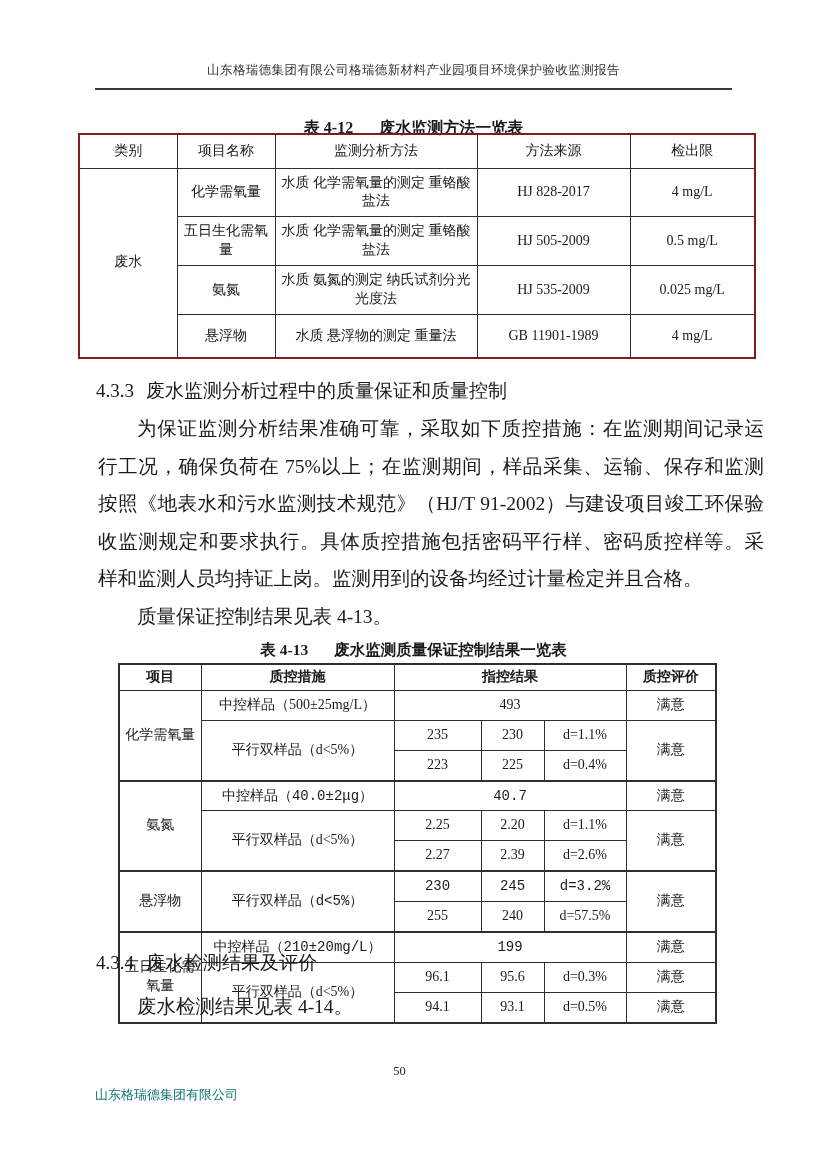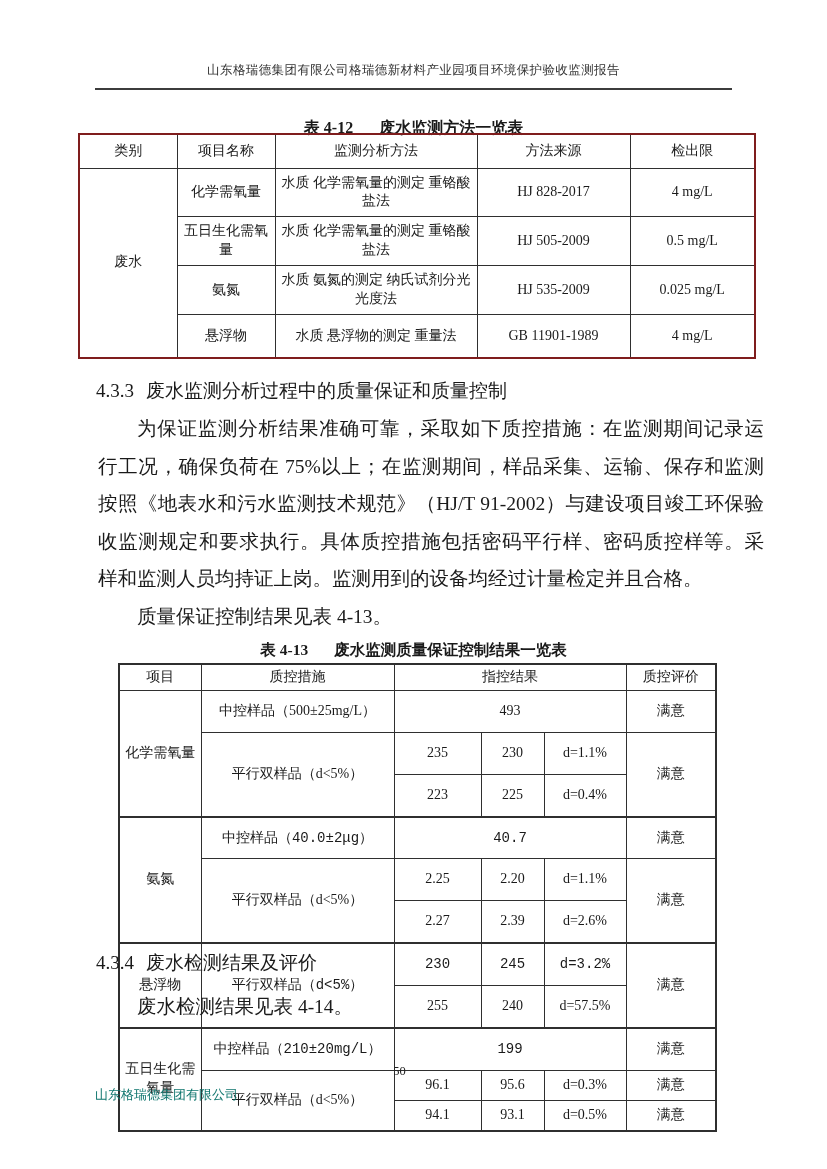--- a/index.html
+++ b/index.html
@@ -19,22 +19,22 @@
   
   table{border-collapse:collapse;table-layout:fixed;}
   .t1{position:absolute;top:133px;left:78px;width:676px;font-size:14px;border:2px solid #7f1d1d;}
   .t1 th,.t1 td{border:1px solid #2f2f2f;text-align:center;vertical-align:middle;
     padding:5px 4px;line-height:1.35;font-weight:normal;}
   .t1 thead tr{height:34px;}
   .t1 tbody tr{height:44px;}
   
   .t2{position:absolute;top:663px;left:118px;width:597px;font-size:14px;border:2px solid #2f2f2f;}
   .t2 th,.t2 td{border:1px solid #2f2f2f;text-align:center;vertical-align:middle;
-    padding:11px 2px;line-height:1.35;font-weight:normal;}
-  .t2 thead th{padding:3px 14px;font-weight:normal;}
+    padding:5px 2px;line-height:1.35;font-weight:normal;}
+  .t2 thead th{padding:3px 14px;font-weight:bold;}
   .t2 tr.group-start td{border-top:2px solid #2f2f2f;font-family:Liberation Mono, monospace;}
   .t2 tr.tall td{padding:5px 2px;}
   
   .sec-heading{position:absolute;left:96px;font-weight:normal;font-size:19px;white-space:nowrap;}
   .h433{top:378px;}
   .h434{top:950px;}
   .sec-num{margin-right:12px;}
   
   .bodytext{position:absolute;left:98px;width:666px;font-size:19.5px;line-height:37.6px;}
   #para1{top:410px;}

